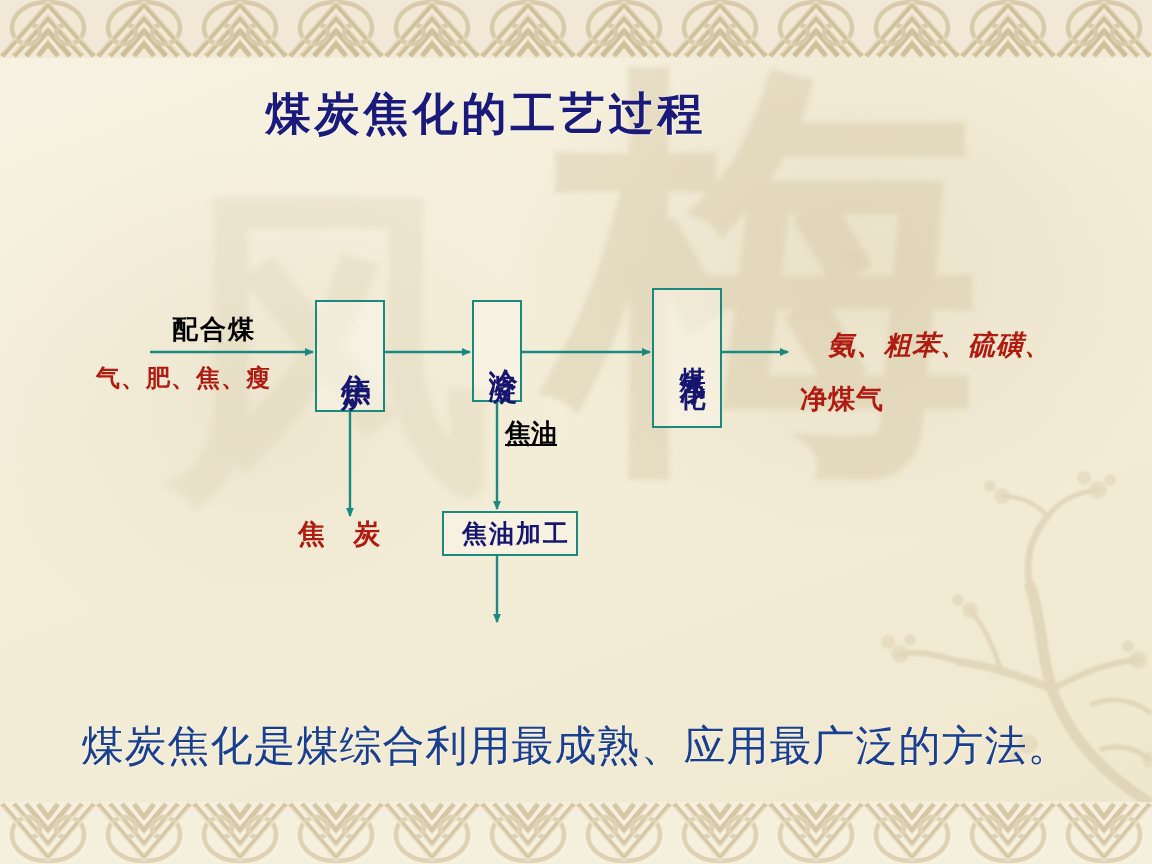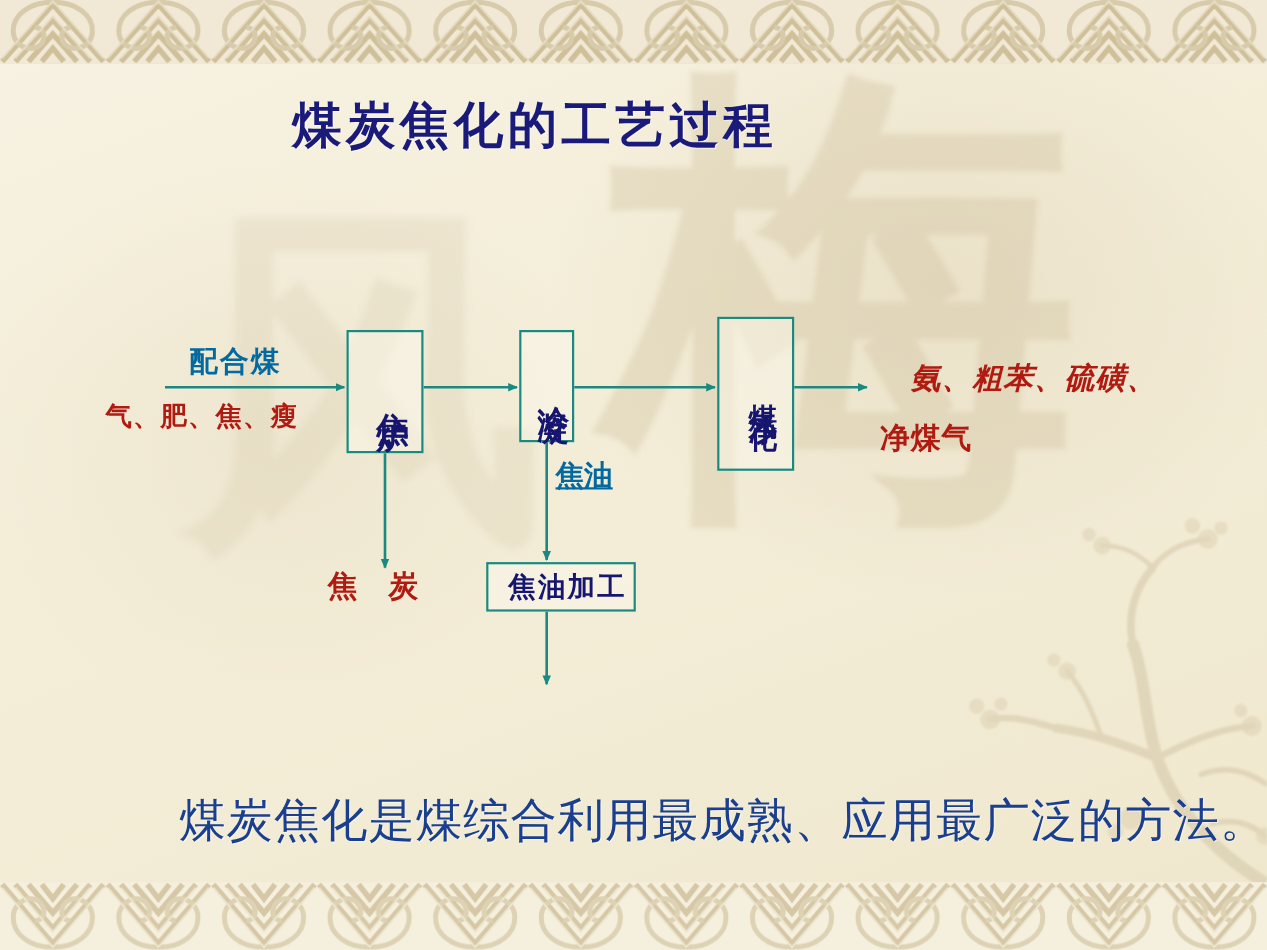--- a/index.html
+++ b/index.html
@@ -109,32 +109,32 @@
     letter-spacing: 6px;
     line-height: 1;
   }
 
   .lbl {
     position: absolute;
     font-weight: 700;
     white-space: pre;
     line-height: 1.25;
   }
-  .lbl-navy { color: #0369a1; }
+  .lbl-navy { color: #000000; }
   .lbl-red  { color: #b01a10; }
 
   
   #wires { position: absolute; left: 0; top: 0; width: 1152px; height: 864px; pointer-events: none; }
 
   #caption {
     position: absolute;
     left: 0;
     top: 718px;
     width: 1152px;
-    text-align: right;
+    text-align: center;
     font-size: 42px;
     color: #1b3f8f;
     letter-spacing: 1px;
     text-shadow: 1px 1px 0 rgba(255,255,255,0.5);
   }
 </style>
 </head>
 <body>
 
 <div id="slide">

